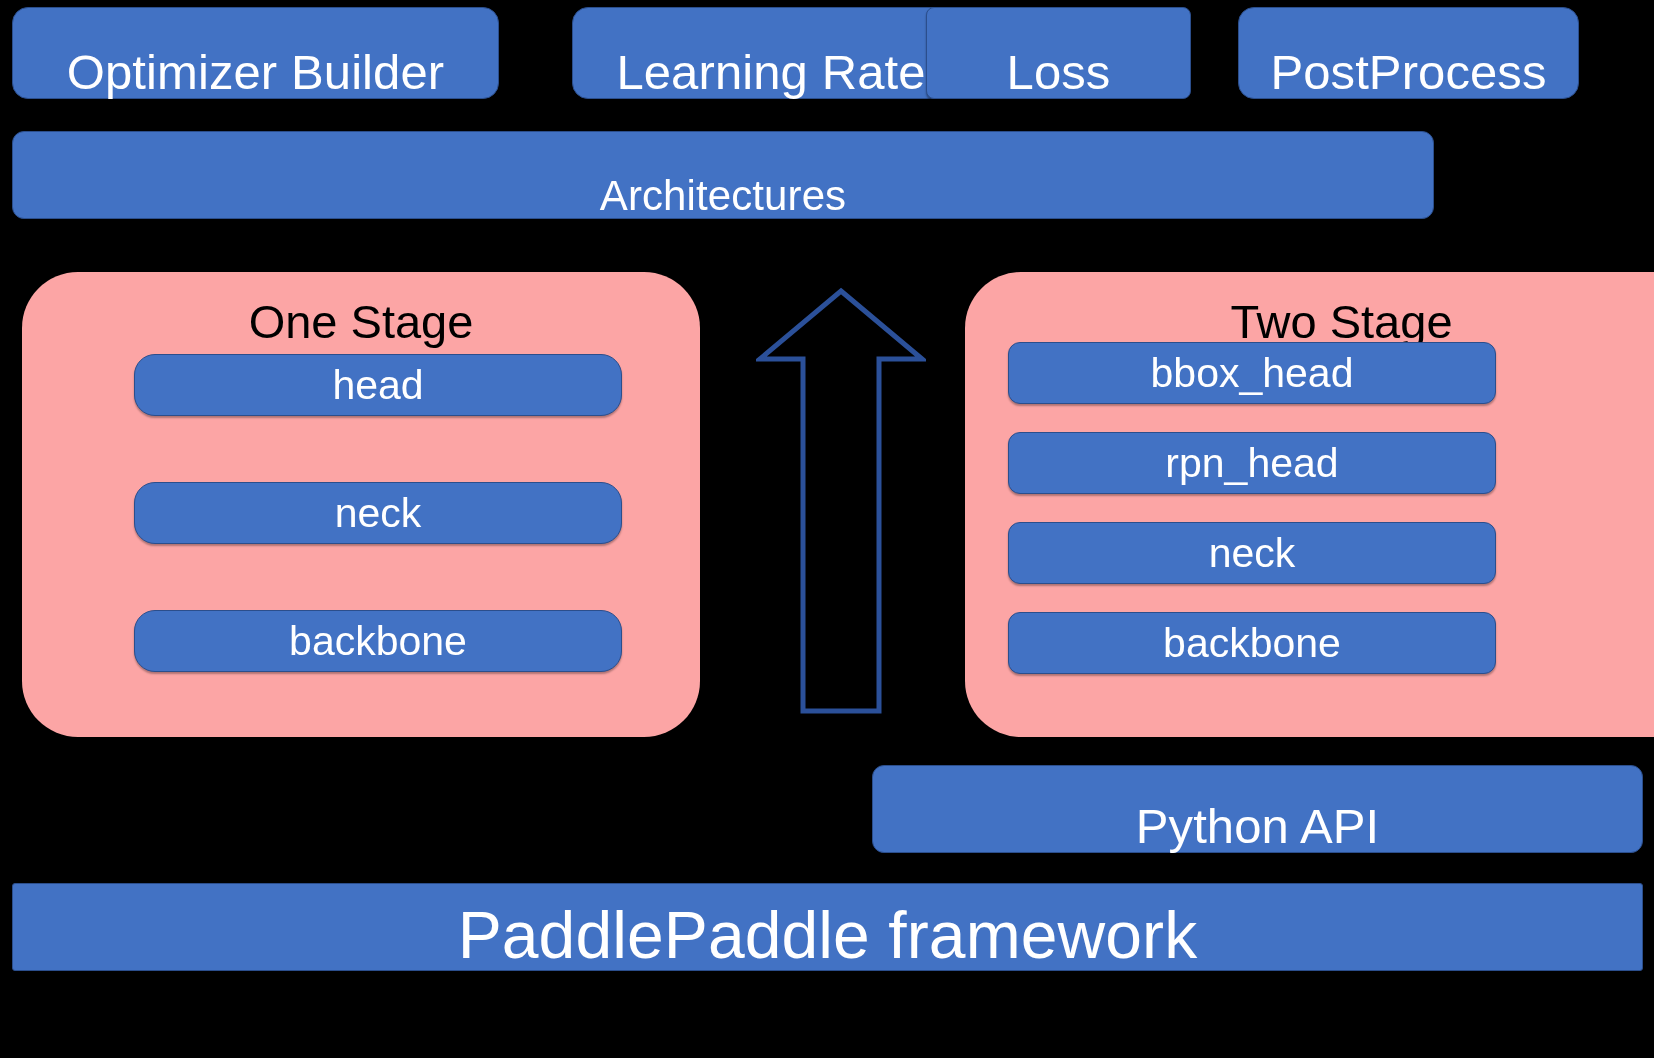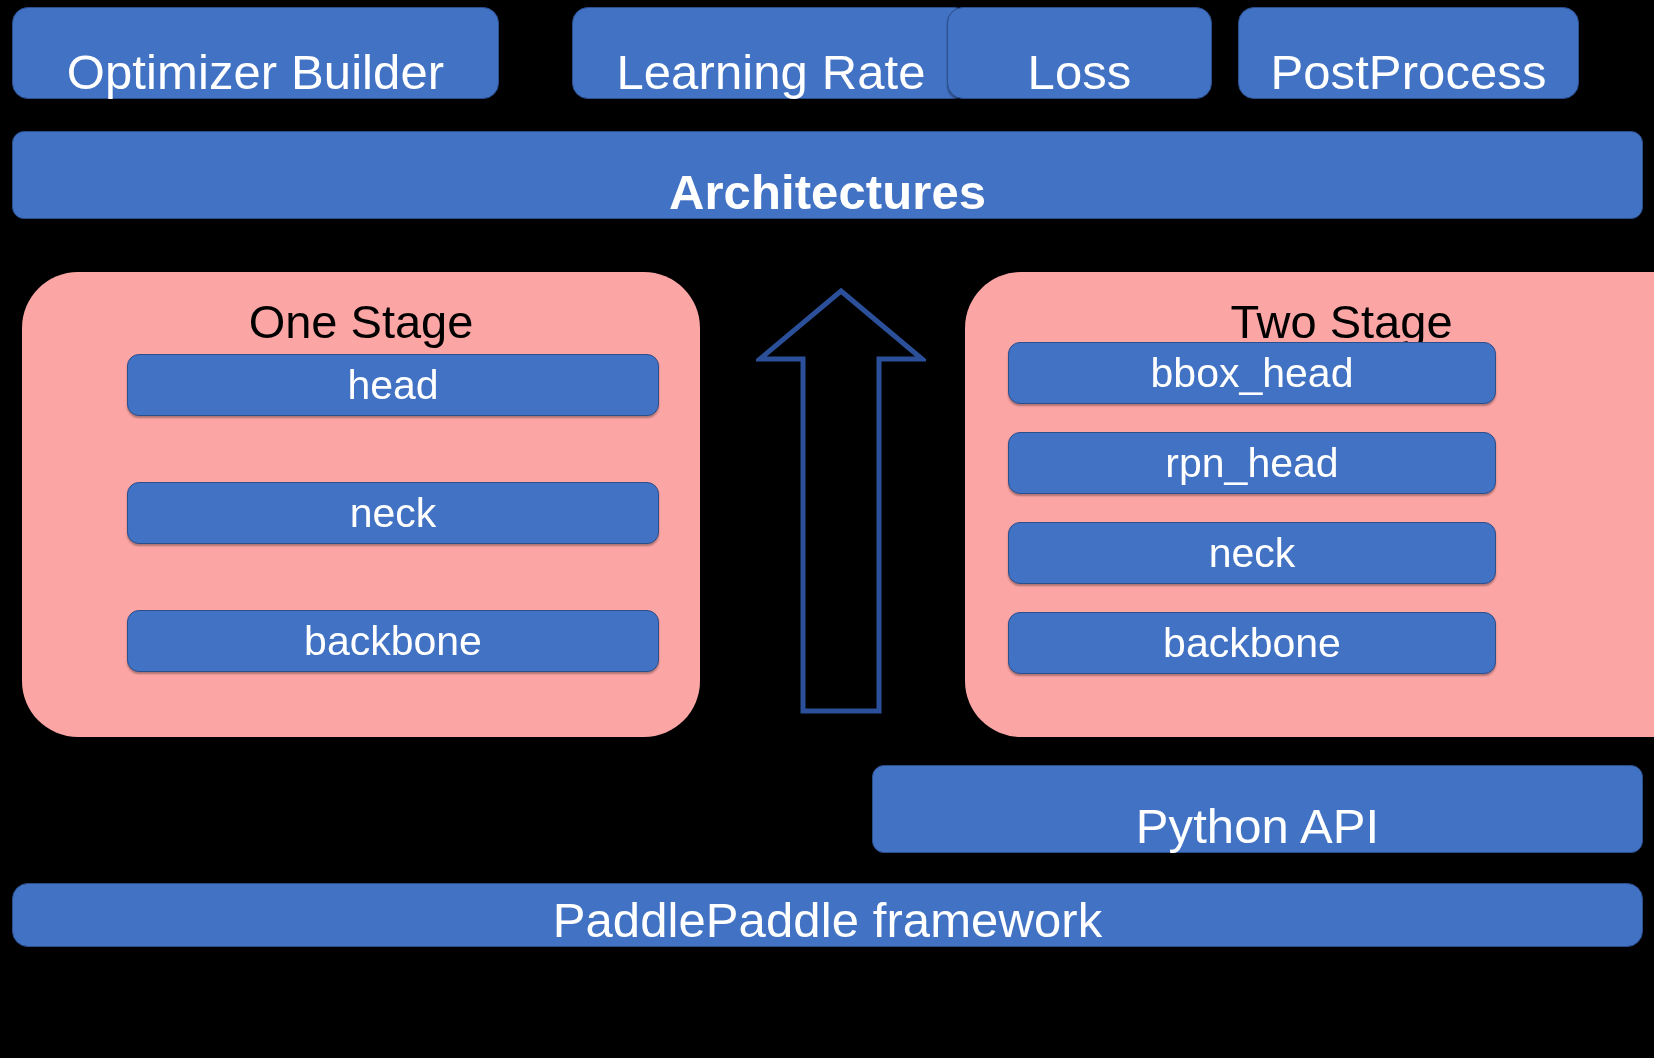--- a/index.html
+++ b/index.html
@@ -34,27 +34,27 @@
     line-height: 1.05;
     white-space: nowrap;
     letter-spacing: 0.1px;
     box-shadow: 0 2px 2px rgba(0,0,0,0.35);
   }
 
   
   .top-row-box { height: 92px; top: 7px; font-size: 49px; border-radius: 16px; }
   #box-optimizer   { left: 12px;   width: 487px; }
   #box-lr          { left: 524px;  width: 398px; margin-left: 48px; }
-  #box-loss        { left: 947px;  width: 265px; }
+  #box-loss        { left: 926px;  width: 265px; border-radius: 8px; }
   #box-postprocess { left: 1238px; width: 341px; }
 
   
   #box-architectures {
-    left: 12px; top: 131px; width: 1631px; height: 88px;
-    font-size: 49px; border-radius: 12px; font-weight: bold;
+    left: 12px; top: 131px; width: 1422px; height: 88px;
+    font-size: 42px; border-radius: 12px;
   }
 
   
   .stage-panel {
     position: absolute;
     box-sizing: border-box;
     background: #fca5a5;
     border-radius: 56px;
     box-shadow: 0 3px 3px rgba(0,0,0,0.30);
     padding-left: 44px;
@@ -84,21 +84,21 @@
     color: #FFFFFF;
     display: flex;
     align-items: center;
     justify-content: center;
     font-size: 41px;
     white-space: nowrap;
     box-shadow: 0 2px 2px rgba(0,0,0,0.30);
   }
 
   
-  #panel-one-stage .chip { left: 105px; width: 532px; height: 62px; }
+  #panel-one-stage .chip { left: 112px; width: 488px; height: 62px; border-radius: 21px; }
   #one-chip-0 { top: 82px; }
   #one-chip-1 { top: 210px; }
   #one-chip-2 { top: 338px; }
 
   
   #panel-two-stage .chip { left: 43px; width: 488px; height: 62px; }
   #two-chip-0 { top: 70px; }
   #two-chip-1 { top: 160px; }
   #two-chip-2 { top: 250px; }
   #two-chip-3 { top: 340px; }
@@ -113,22 +113,22 @@
   }
   #up-arrow svg { display: block; width: 100%; height: 100%; }
 
   
   .api-box { top: 765px; height: 88px; font-size: 49px; border-radius: 12px; }
   #box-cpp-api    { left: 12px;  width: 810px; }
   #box-python-api { left: 872px; width: 771px; }
 
   
   #box-framework {
-    left: 12px; top: 883px; width: 1631px; height: 64px;
-    font-size: 49px; border-radius: 16px;
+    left: 12px; top: 883px; width: 1631px; height: 88px;
+    font-size: 66px; border-radius: 3px;
   }
 </style>
 </head>
 <body>
 
 <div id="stage">
 
   <div class="blue-box top-row-box" id="box-optimizer">
     <span>Optimizer Builder</span>
   </div>

